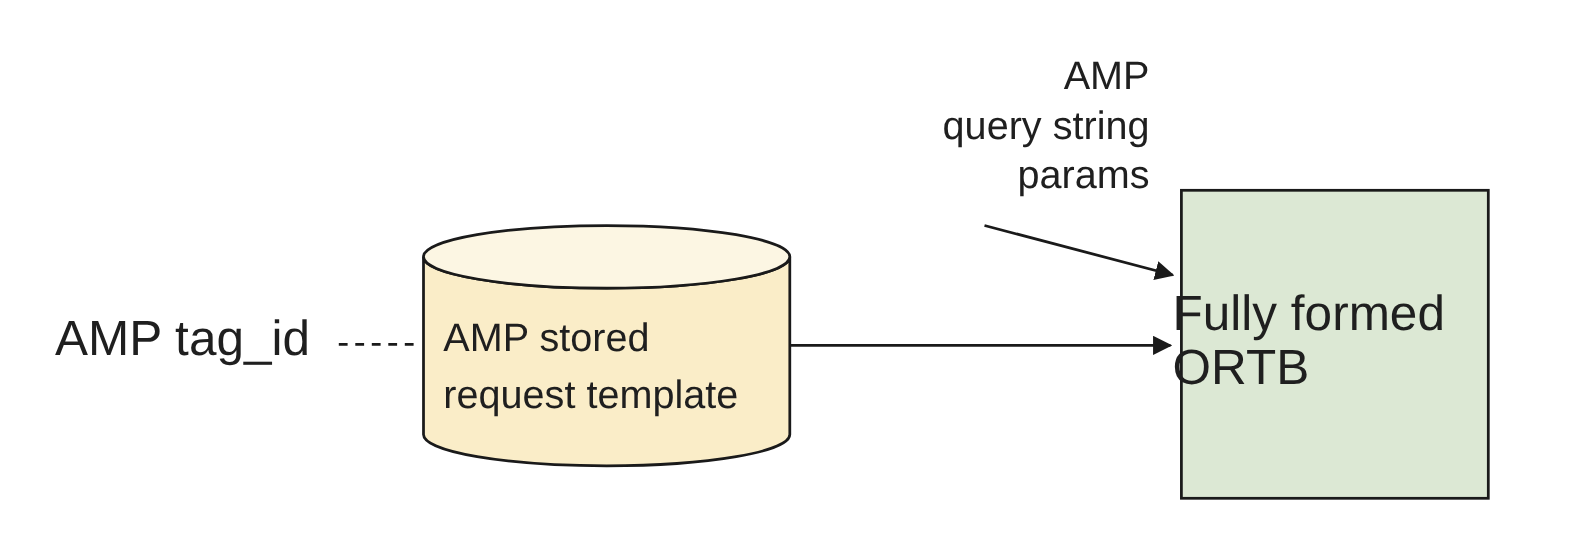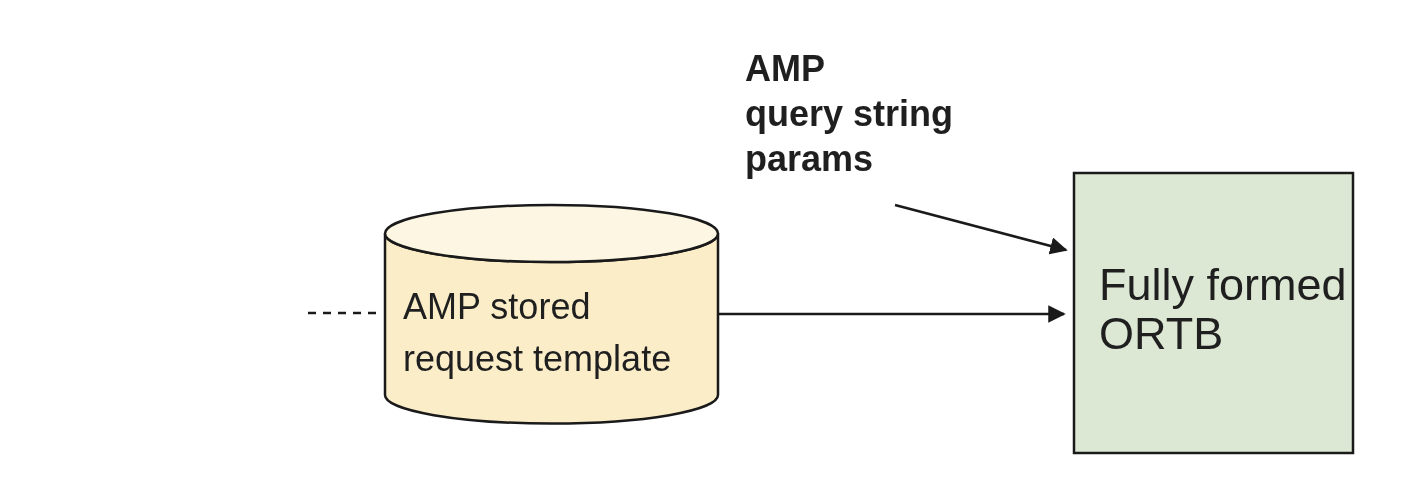--- a/index.html
+++ b/index.html
@@ -42,25 +42,24 @@
   }
   .cylinder-label {
     left: 403px;
     top: 281px;
     line-height: 52px;
   }
   .query-params-label {
     left: 745px;
     top: 46px;
     width: 300px;
-    text-align: left;
-    font-weight: bold;
+    text-align: right;
   }
   .ortb-label {
-    left: 1099px;
+    left: 1066px;
     top: 260px;
   }
 </style>
 </head>
 <body>
 
 <div class="canvas">
 
   <svg class="shapes-layer" viewBox="0 0 1426 498" xmlns="http://www.w3.org/2000/svg">
     <defs>
@@ -75,20 +74,21 @@
 
     <ellipse cx="551.5" cy="233.5" rx="166.5" ry="28.5" stroke-width="2.5" fill="#fcf6e3" stroke="#1a1a1a"></ellipse>
 
     <line x1="719" y1="314" x2="1064" y2="314" stroke-width="2.5" marker-end="url(#arrowhead)" stroke="#1a1a1a"></line>
 
     <line x1="895" y1="205" x2="1066" y2="250" stroke-width="2.5" marker-end="url(#arrowhead)" stroke="#1a1a1a"></line>
 
     <rect x="1074" y="173" width="279" height="280" stroke-width="2.5" fill="#dce8d4" stroke="#1a1a1a"></rect>
   </svg>
 
+  <div class="label label-lg tag-id-label">AMP tag_id</div>
 
   <div class="label label-sm cylinder-label">AMP stored
 request template</div>
 
   <div class="label label-sm query-params-label">AMP
 query string
 params</div>
 
   <div class="label label-lg ortb-label">Fully formed
 ORTB</div>

